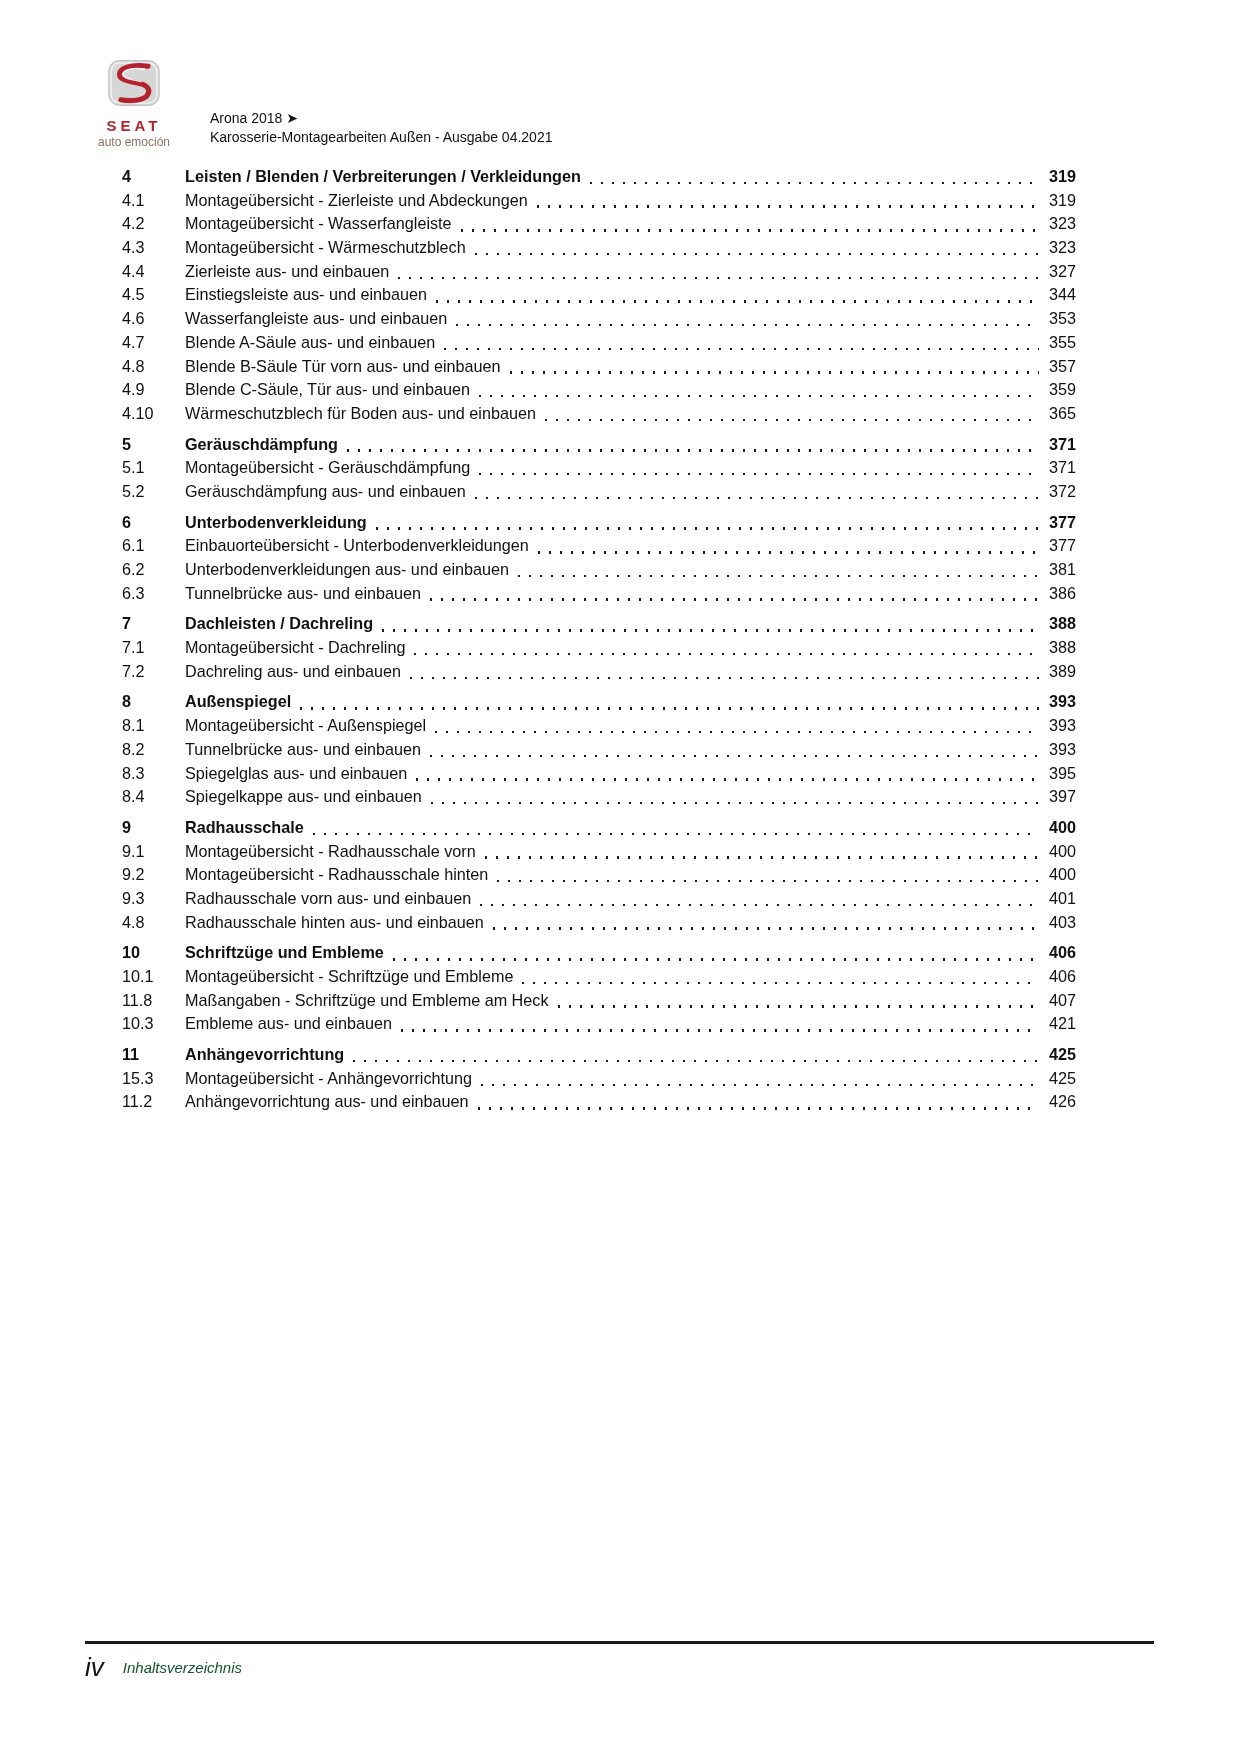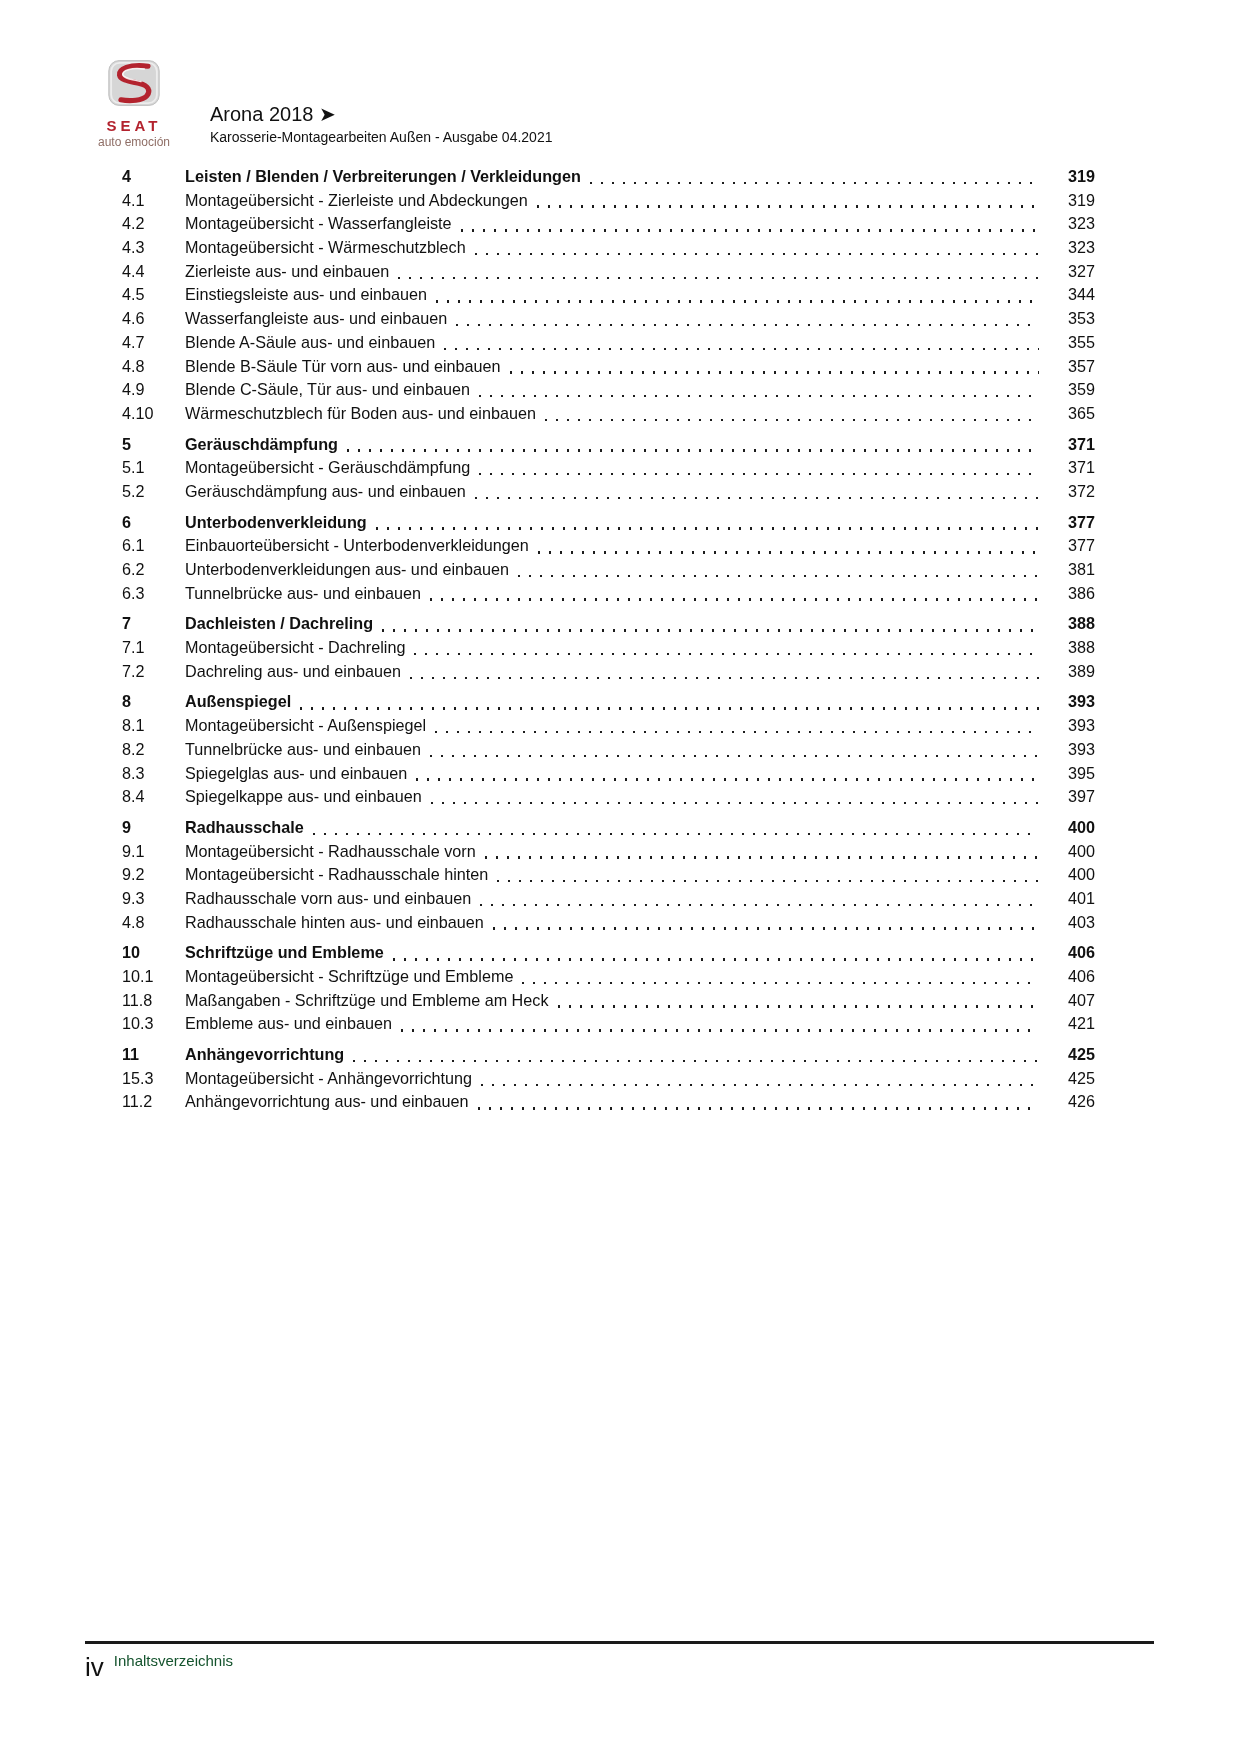--- a/index.html
+++ b/index.html
@@ -36,21 +36,21 @@
     color: #b3232e;
     text-align: right;
   }
   .brand-tagline {
     margin-top: 3px;
     font-size: 12px;
     color: #8f6e66;
   }
   .header-text { padding-bottom: 1px; }
   .header-model {
-    font-size: 20px;
+    font-size: 14px;
     color: #111;
     line-height: 1.35;
   }
   .header-doc-title {
     font-size: 14px;
     color: #111;
     line-height: 1.35;
   }
 
   
@@ -79,37 +79,38 @@
     height: 2.4px;
     margin: 0 10px 4.5px 9px;
     background-image: repeating-linear-gradient(
       to right,
       #1c1c1c 0px, #1c1c1c 2.4px,
       transparent 2.4px, transparent 11px
     );
   }
   .toc-page {
     flex: 0 0 46px;
-    text-align: right;
+    text-align: left;
     white-space: nowrap;
   }
 
   
   .footer-rule {
     position: absolute;
     left: 85px; right: 86px;
     top: 1641px;
     border-top: 3px solid #1a1a1a;
   }
   .page-footer {
     position: absolute;
     left: 85px; top: 1652px;
     display: flex;
-    align-items: flex-start;
-    gap: 10px;
+    align-items: center;
+    gap: 19px;
+    font-style: italic;
   }
   .footer-page-label { font-size: 26px; color: #111; }
   .footer-section-label { font-size: 15px; color: #14532d; }
 </style>
 </head>
 <body>
 
 <header class="page-header">
   <div class="brand-block">
     <svg class="brand-mark" width="56" height="50" viewBox="0 0 60 52" aria-hidden="true">

